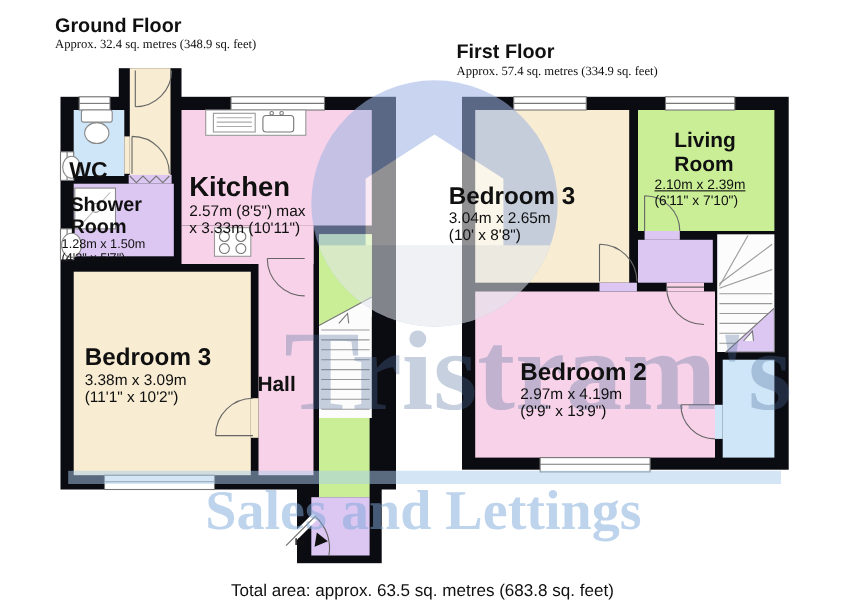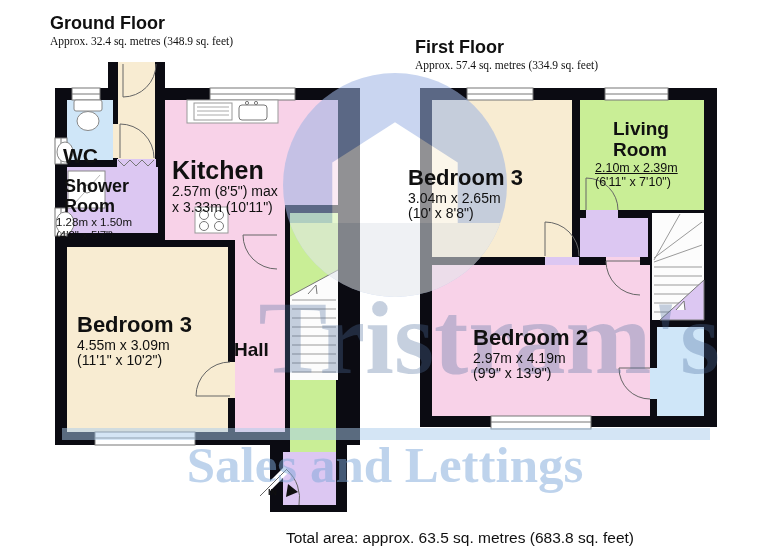--- a/index.html
+++ b/index.html
@@ -30,21 +30,21 @@
           opacity:.5;z-index:41;pointer-events:none;}
   #wm-tagline{position:absolute;left:60px;top:437px;width:650px;text-align:center;z-index:41;
           font-family:"Liberation Serif", serif;font-size:51px;line-height:1.1;color:#7fa9da;
           opacity:.5;pointer-events:none;white-space:nowrap;font-weight:bold;}
   
   .lbl{position:absolute;z-index:50;color:#101010;line-height:1.12;}
   .lbl .nm{font-weight:bold;display:block;margin-top:19px;}
   .lbl .dm{display:block;}
   #t-gf,#t-ff{font-weight:bold;font-size:18px;}
   #s-gf,#s-ff{font-size:11.5px;font-family:Liberation Serif, serif;}
-  #total{position:absolute;z-index:50;left:134px;top:529px;width:500px;text-align:right;
+  #total{position:absolute;z-index:50;left:134px;top:529px;width:500px;text-align:center;
          font-size:15.5px;color:#101010;}
   #in-lbl{position:absolute;z-index:50;left:268px;top:487px;font-size:9px;font-weight:bold;color:#101010;}
 </style>
 </head>
 <body>
 
 <div>
   <div class="wall" style="left:55px;top:88px;width:305px;height:357px;"></div>
   <div class="wall" style="left:270px;top:425px;width:77px;height:87px;"></div>
   <div class="wall" style="left:108px;top:62px;width:57px;height:38px;"></div>
@@ -213,21 +213,21 @@
   <span class="dm" style="font-size:11.5px;">1.28m x 1.50m</span>
   <span class="dm" style="font-size:11.5px;">(4'2" x 5'7")</span>
 </div>
 <div class="lbl" style="left:172px;top:137px;width:145px;">
   <span class="nm" style="font-size:25px;">Kitchen</span>
   <span class="dm" style="font-size:14px;">2.57m (8'5") max</span>
   <span class="dm" style="font-size:14px;">x 3.33m (10'11")</span>
 </div>
 <div class="lbl" style="left:77px;top:294px;width:145px;">
   <span class="nm" style="font-size:22px;">Bedroom 3</span>
-  <span class="dm" style="font-size:14px;">4.55m x 3.09m</span>
+  <span class="dm" style="font-size:14px;">3.38m x 3.09m</span>
   <span class="dm" style="font-size:14px;">(11'1" x 10'2")</span>
 </div>
 <div class="lbl" style="left:234px;top:320px;width:56px;">
   <span class="nm" style="font-size:19px;">Hall</span>
 </div>
 <div id="in-lbl">IN</div>
 
 <div class="lbl" style="left:408px;top:147px;width:145px;">
   <span class="nm" style="font-size:22px;">Bedroom 3</span>
   <span class="dm" style="font-size:14px;">3.04m x 2.65m</span>

